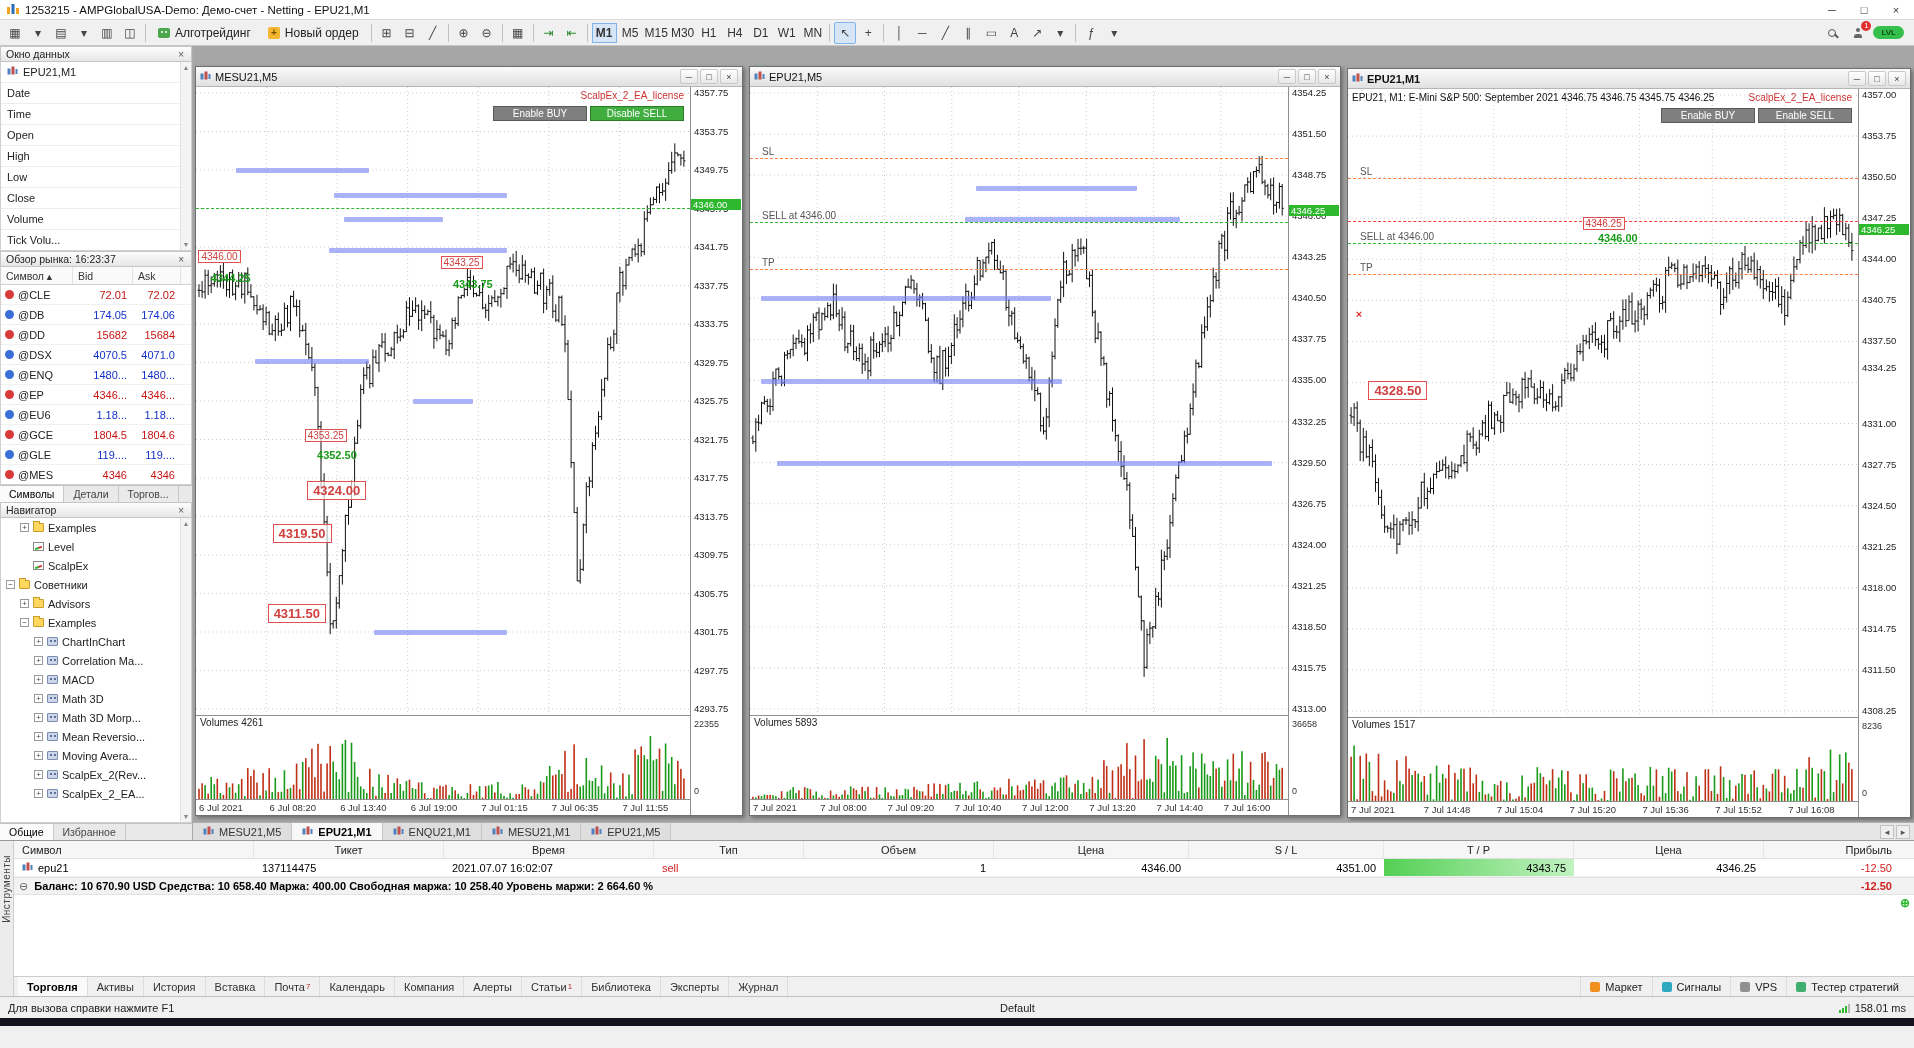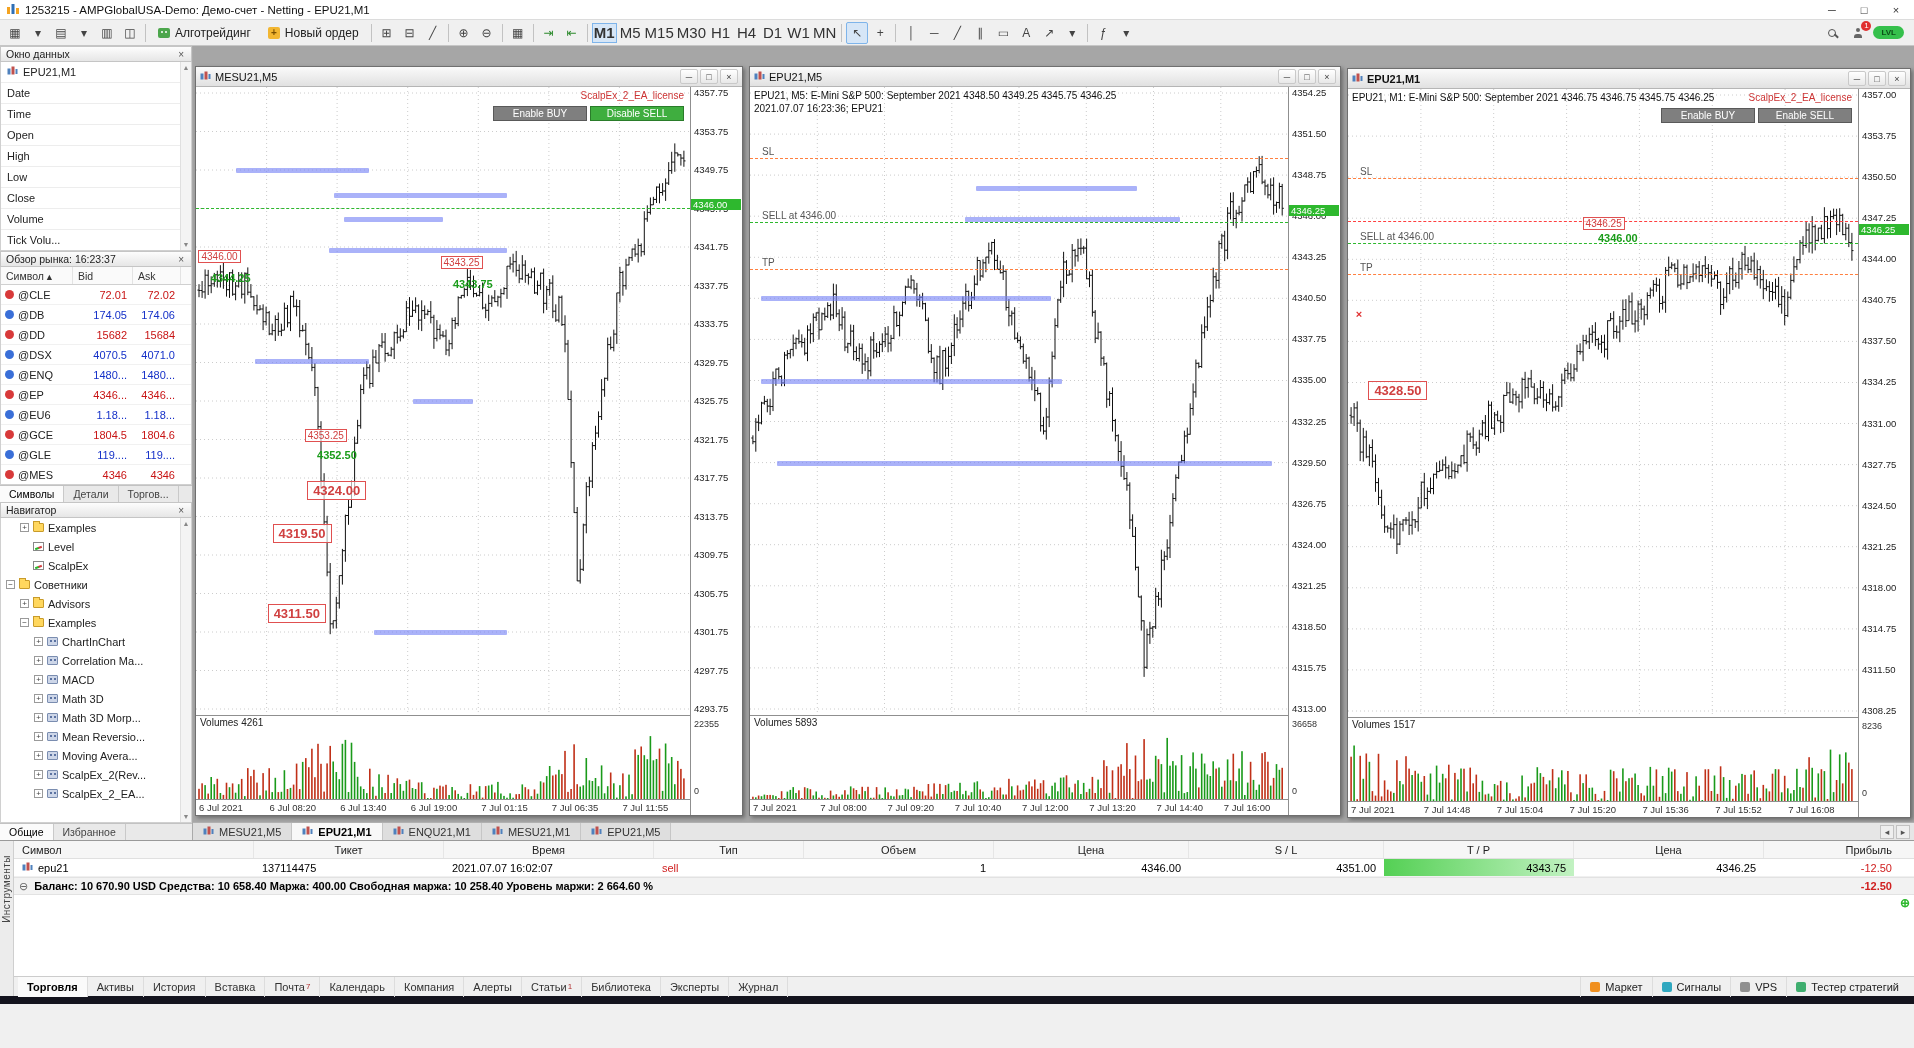--- a/index.html
+++ b/index.html
@@ -18,21 +18,21 @@
 .menu-item{padding:3px 9px;font-size:12px;color:#111;}
 
 
 .toolbar{height:26px;display:flex;align-items:center;background:#f0f0f0;border-bottom:1px solid #c6c6c6;padding:0 4px;}
 .toolbar-items{display:flex;align-items:center;gap:1px;}
 .tb-sep{width:1px;height:18px;background:#c2c2c2;margin:0 3px;display:inline-block;}
 .tb-btn{min-width:22px;height:22px;border:1px solid transparent;background:transparent;display:inline-flex;align-items:center;justify-content:center;font-size:12px;color:#444;border-radius:2px;font-family:inherit;}
 .tb-btn.g{color:#2e8b2e;}
 .tb-btn.pressed{background:#d6e6f7;border-color:#7eb4ea;}
 .tb-btn.labeled{padding:0 7px;gap:5px;font-size:12px;color:#222;}
-.tf-btn{min-width:25px;height:20px;font-size:15px;display:inline-flex;align-items:center;justify-content:center;color:#333;border:1px solid transparent;background:transparent;font-family:inherit;}
+.tf-btn{min-width:25px;height:20px;font-size:12px;display:inline-flex;align-items:center;justify-content:center;color:#333;border:1px solid transparent;background:transparent;font-family:inherit;}
 .tf-btn.pressed{background:#d6e6f7;border-color:#7eb4ea;font-weight:bold;}
 .robot-icon{width:12px;height:10px;background:#4ca64c;border-radius:2px;position:relative;display:inline-block;}
 .robot-icon::before{content:"";position:absolute;top:3px;left:3px;width:2px;height:2px;background:#fff;border-radius:50%;box-shadow:4px 0 0 #fff;}
 .order-icon{width:12px;height:12px;background:#f2b631;color:#7a4f00;font-size:10px;font-weight:bold;display:inline-flex;align-items:center;justify-content:center;border-radius:2px;line-height:1;}
 .tb-spacer{flex:1;}
 .tb-right{display:flex;align-items:center;gap:4px;padding-right:6px;}
 .mag{width:8px;height:8px;border:1.5px solid #555;border-radius:50%;position:relative;display:inline-block;}
 .mag::after{content:"";position:absolute;width:5px;height:1.5px;background:#555;transform:rotate(45deg);right:-4px;bottom:-1px;}
 .acct{position:relative;}
 .person{width:10px;height:10px;position:relative;display:inline-block;}
@@ -799,24 +799,20 @@
                 <div class="cw-bluebar" style="left: 10.76px; top: 291.672px; width: 301.28px;"></div>
                 <div class="cw-bluebar" style="left: 26.9px; top: 373.6px; width: 494.96px;"></div>
                 <div class="cw-line" style="top: 70.68px; border-top-color: rgb(255, 128, 64);">
                   <span class="cw-line-label">SL</span>
                 </div>
                 <div class="cw-line" style="top: 135.36px; border-top-color: rgb(45, 184, 45);">
                   <span class="cw-line-label">SELL at 4346.00</span>
                 </div>
                 <div class="cw-line" style="top: 181.56px; border-top-color: rgb(255, 128, 64);">
                   <span class="cw-line-label">TP</span>
-                </div>
-                <div class="cw-header">
-                  <div class="cw-h1">EPU21, M5: E-Mini S&amp;P 500: September 2021  4348.50 4349.25 4345.75 4346.25</div>
-                  <div class="cw-h2">2021.07.07 16:23:36; EPU21</div>
                 </div>
               </div>
               <div class="cw-vol-pane">
                 <svg class="cw-volsvg" viewBox="0 0 538 83">
                   <rect x="2.1" y="80.7" width="1.6" height="2.3" fill="#c03018"></rect>
                   <rect x="5.0" y="81.3" width="1.6" height="1.7" fill="#1a9a1a"></rect>
                   <rect x="7.8" y="79.5" width="1.6" height="3.5" fill="#c03018"></rect>
                   <rect x="10.7" y="80.2" width="1.6" height="2.8" fill="#1a9a1a"></rect>
                   <rect x="13.6" y="78.6" width="1.6" height="4.4" fill="#1a9a1a"></rect>
                   <rect x="16.5" y="79.0" width="1.6" height="4.0" fill="#c03018"></rect>
@@ -1261,21 +1257,21 @@
               </div>
             </div>
             <div class="cw-price-axis">
               <div class="axis-lbl" style="top: 0px;">4357.00</div>
               <div class="axis-lbl" style="top: 41.0667px;">4353.75</div>
               <div class="axis-lbl" style="top: 82.1333px;">4350.50</div>
               <div class="axis-lbl" style="top: 123.2px;">4347.25</div>
               <div class="axis-lbl" style="top: 164.267px;">4344.00</div>
               <div class="axis-lbl" style="top: 205.333px;">4340.75</div>
               <div class="axis-lbl" style="top: 246.4px;">4337.50</div>
-              <div class="axis-lbl" style="top: 287px; text-align: right;">4334.25</div>
+              <div class="axis-lbl" style="top: 273px; text-align: right;">4334.25</div>
               <div class="axis-lbl" style="top: 328.533px;">4331.00</div>
               <div class="axis-lbl" style="top: 369.6px;">4327.75</div>
               <div class="axis-lbl" style="top: 410.667px;">4324.50</div>
               <div class="axis-lbl" style="top: 451.733px;">4321.25</div>
               <div class="axis-lbl" style="top: 492.8px;">4318.00</div>
               <div class="axis-lbl" style="top: 533.867px;">4314.75</div>
               <div class="axis-lbl" style="top: 574.933px;">4311.50</div>
               <div class="axis-lbl" style="top: 616px;">4308.25</div>
               <div class="axis-cur" style="top: 134.836px;">4346.25</div>
               <div class="axis-vol" style="top: 632px;">8236</div>
@@ -1387,15 +1383,28 @@
             </div>
             <div class="tbx-rbtn">
               <span class="rb-ico i3"></span>
               <span>Тестер стратегий</span>
             </div>
           </span>
       </div>
     </div>
   </div>
 
+  <div class="statusbar">
+    <span class="sb-help">Для вызова справки нажмите F1</span>
+    <span class="sb-profile">Default</span>
+    <span class="sb-right">
+      <span class="conn-bars">
+          <i></i>
+          <i></i>
+          <i></i>
+          <i></i>
+        </span>
+      <span class="sb-latency">158.01 ms</span>
+    </span>
+  </div>
 
   <div class="taskbar"></div>
 </div>
 
 </body></html>

